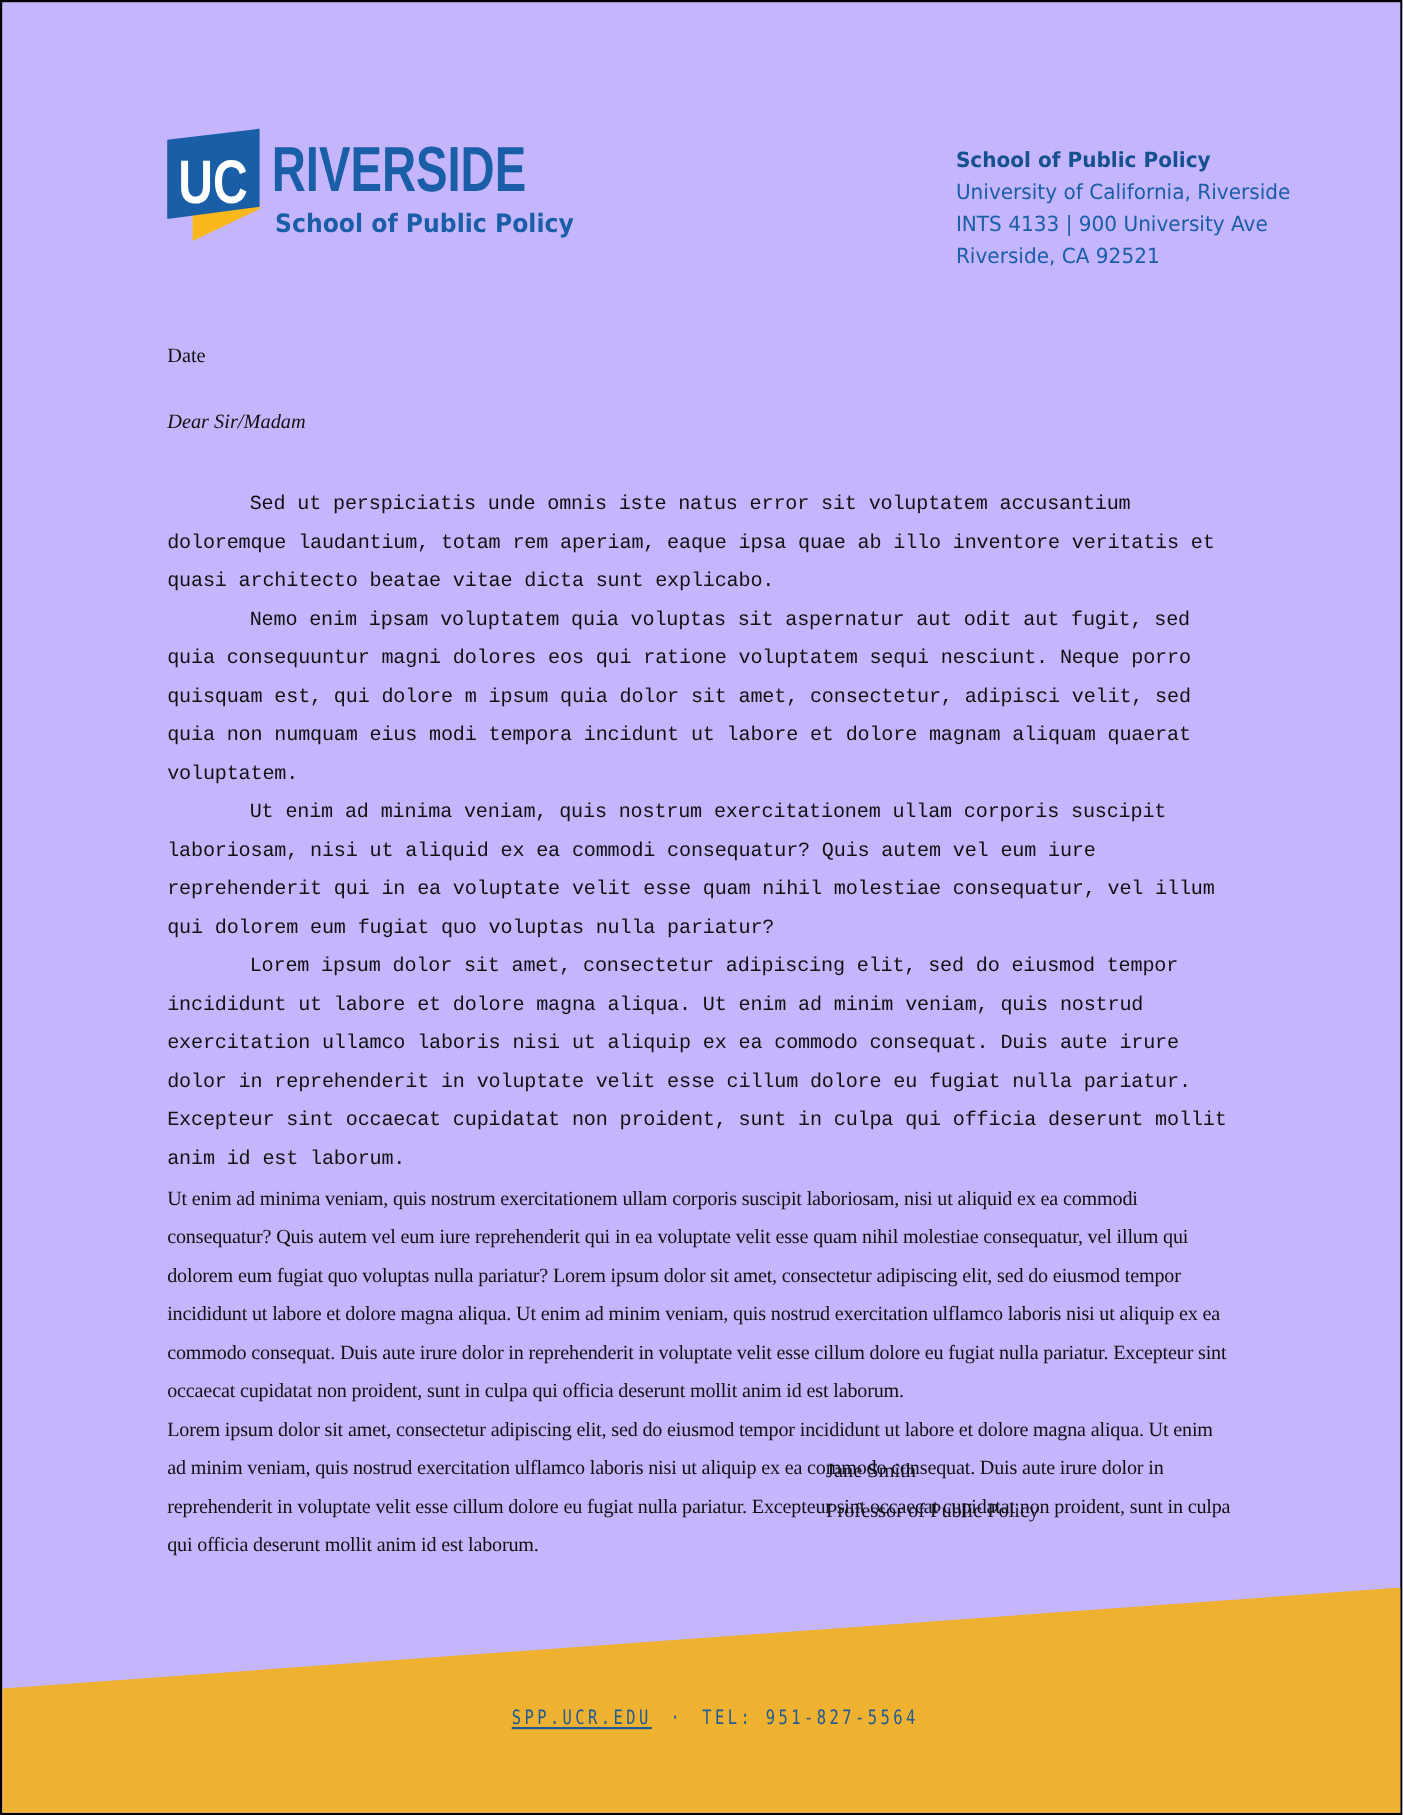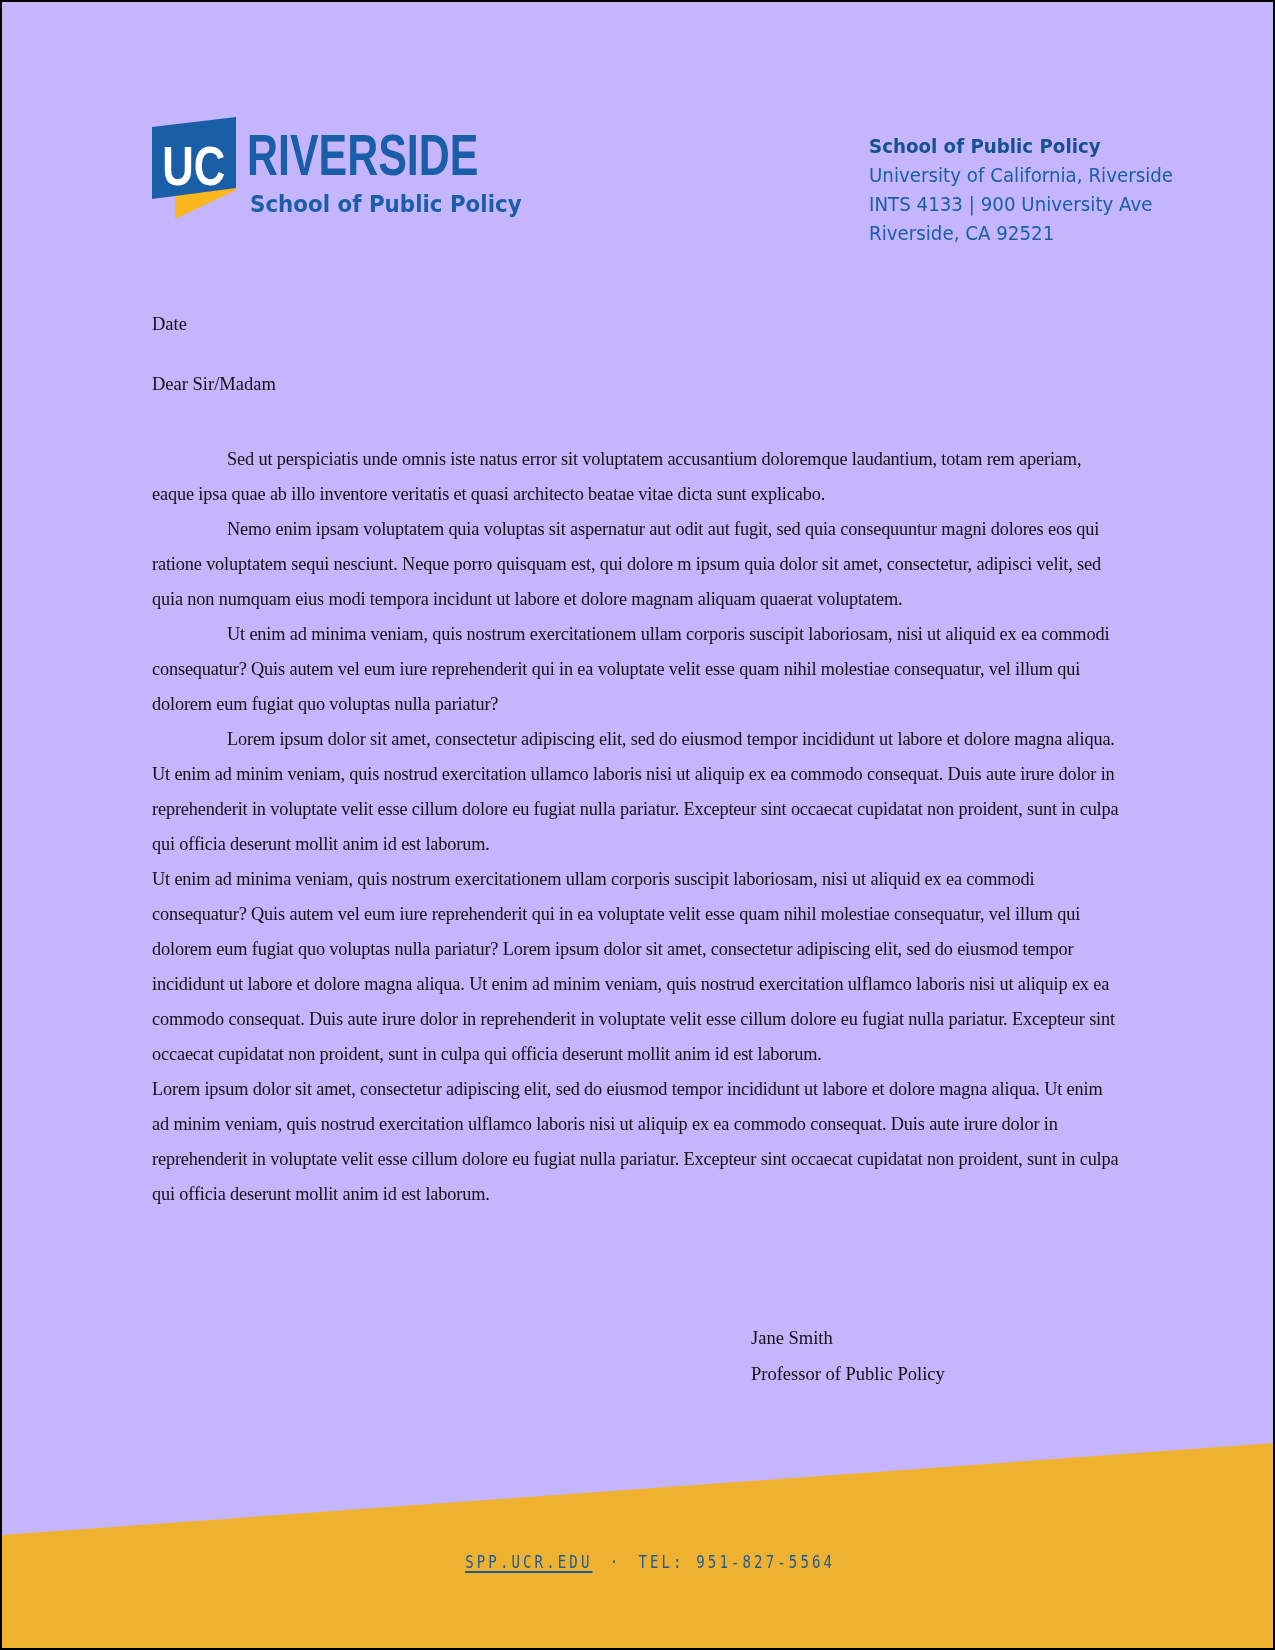--- a/index.html
+++ b/index.html
@@ -71,37 +71,37 @@
     
     .letter {
       position: absolute;
       left: 150px;
       width: 968px;
       font-family: "Liberation Serif", serif;
       font-size: 18.5px;
       color: #111111;
     }
     .date { top: 312px; }
-    .salutation { top: 372px; }
+    .salutation { top: 372px; font-style: italic; }
     .body {
       position: absolute;
       left: 150px;
       top: 440px;
       width: 968px;
       font-family: "Liberation Serif", serif;
       font-size: 18.3px;
       line-height: 35px;
       color: #111111;
       letter-spacing: -0.15px;
     }
     .body p {
       margin: 0;
       padding: 0;
     }
-    .body p.indent { text-indent: 75px; }
+    .body p.indent { text-indent: 75px; font-family: Liberation Mono, monospace; }
     .signature {
       position: absolute;
       left: 749px;
       top: 1318px;
       font-family: "Liberation Serif", serif;
       font-size: 18.5px;
       line-height: 36px;
       color: #111111;
     }
     

